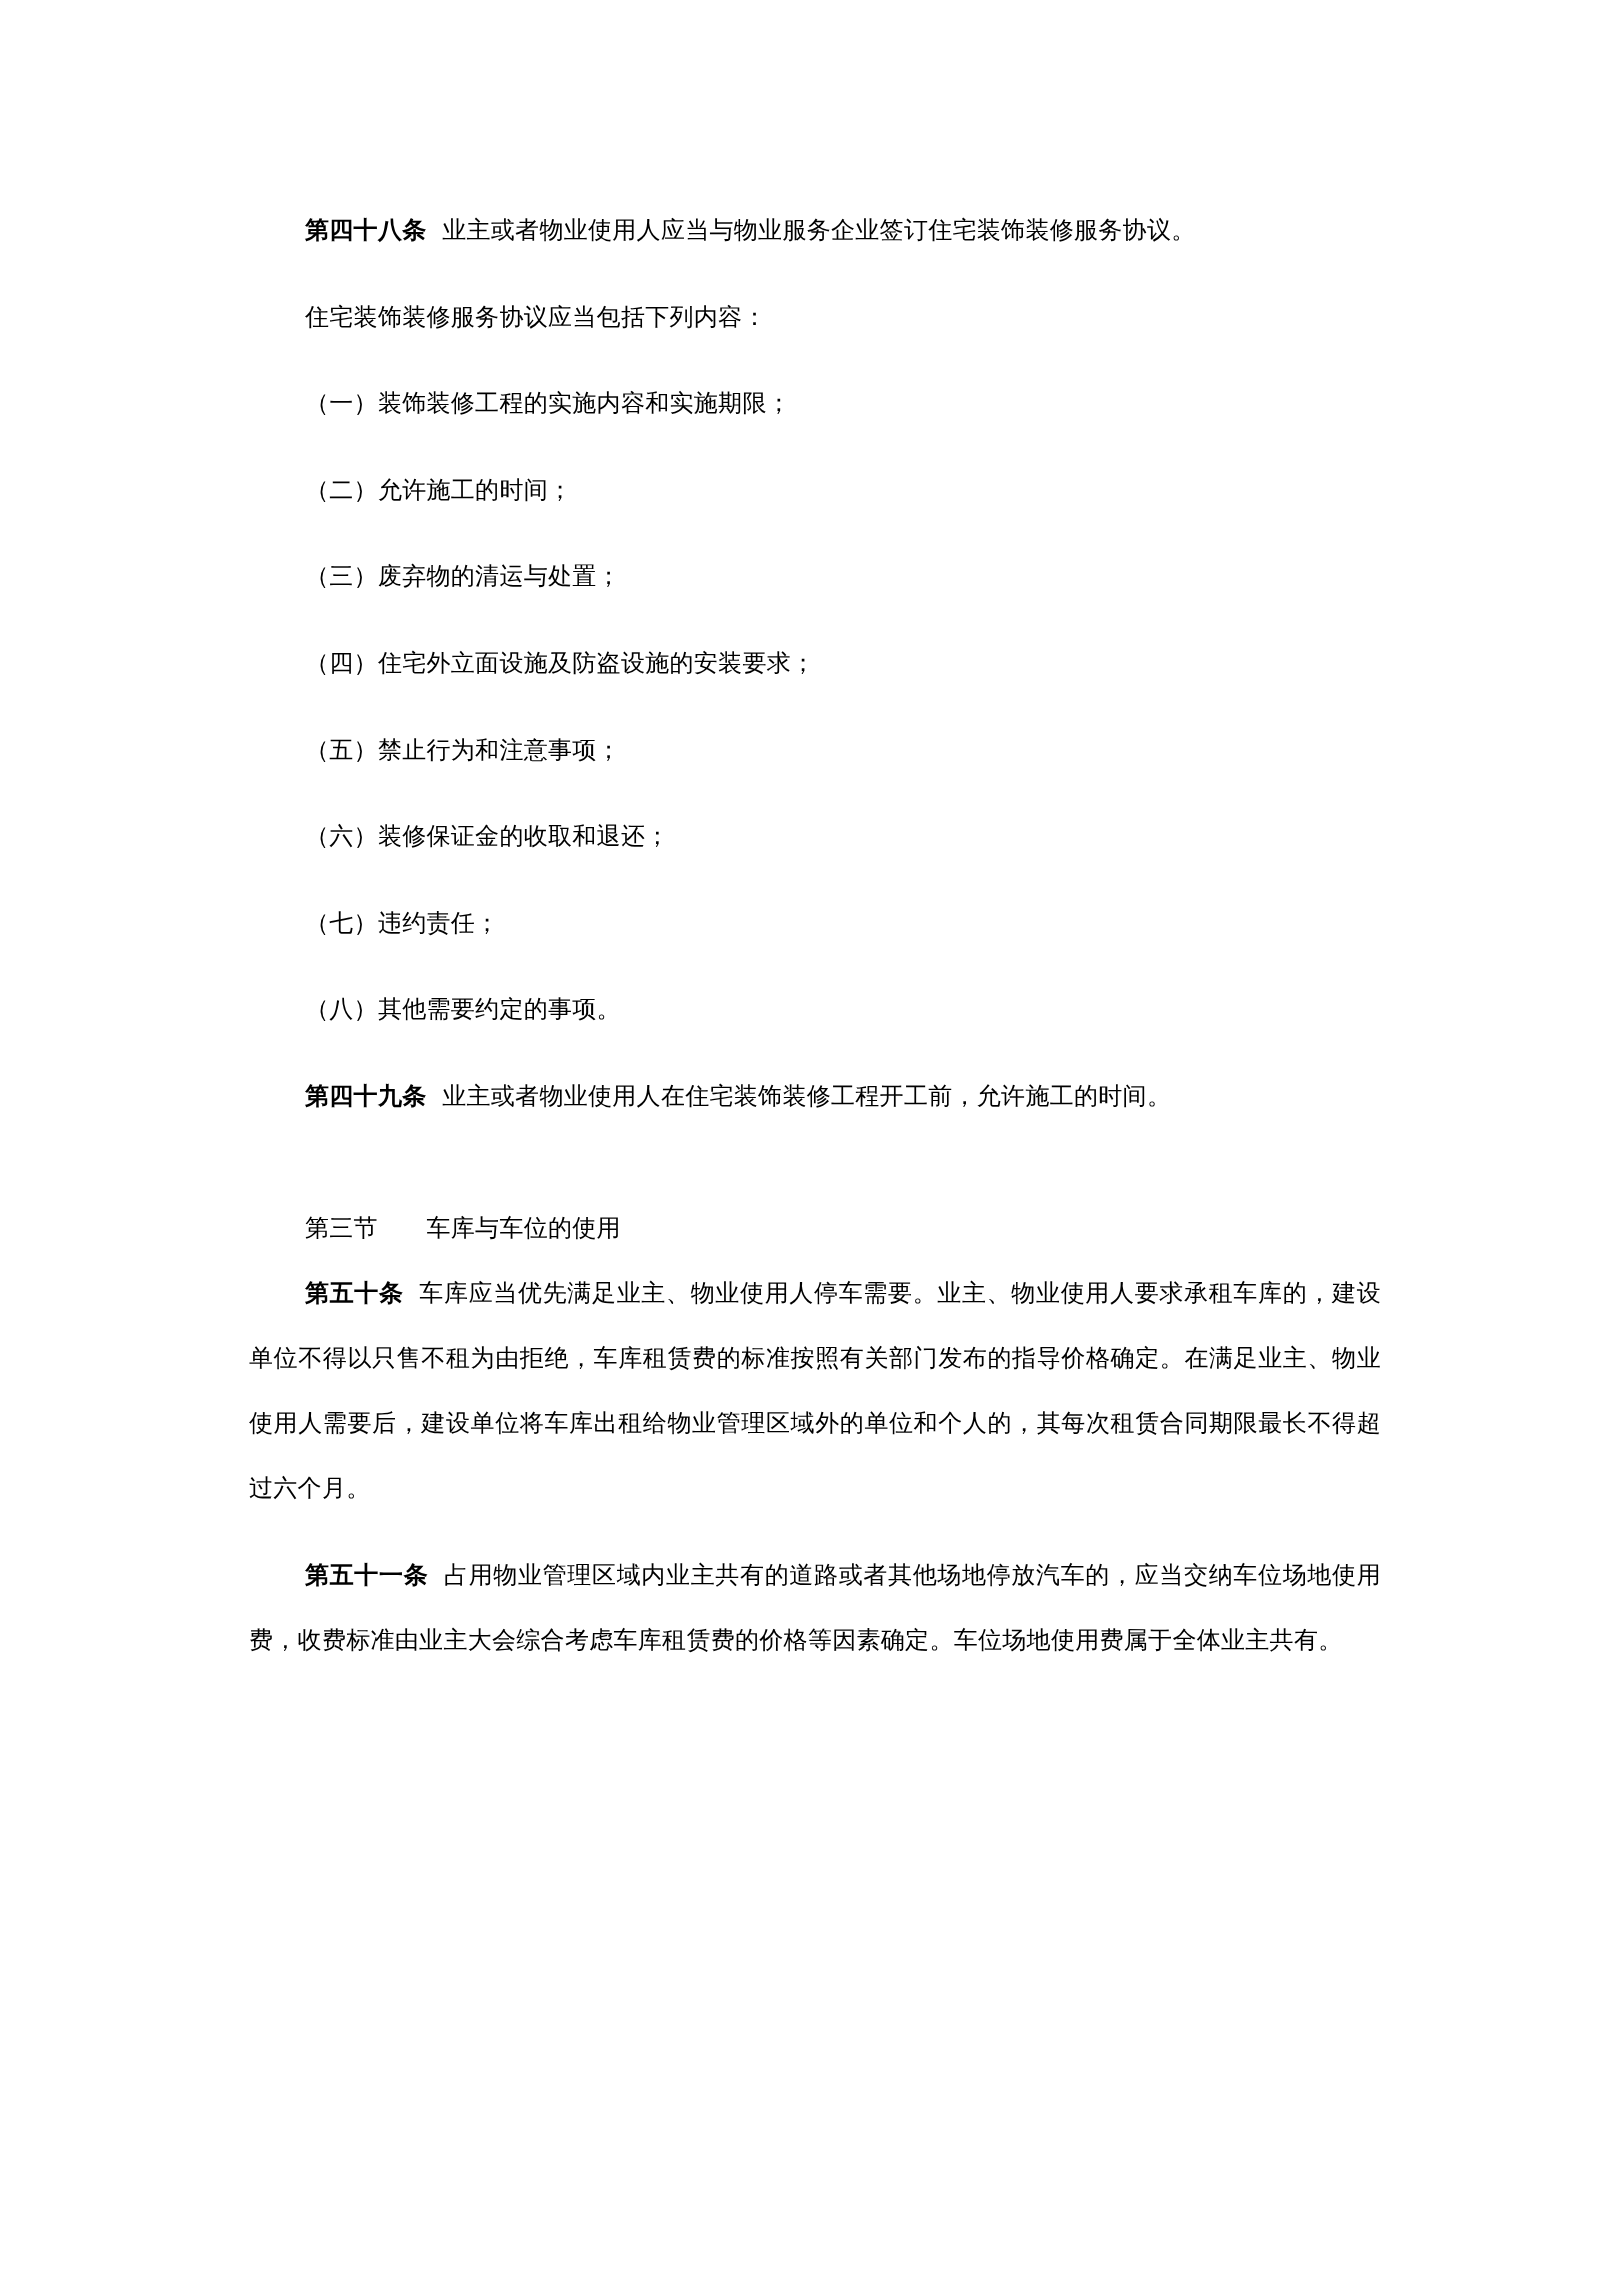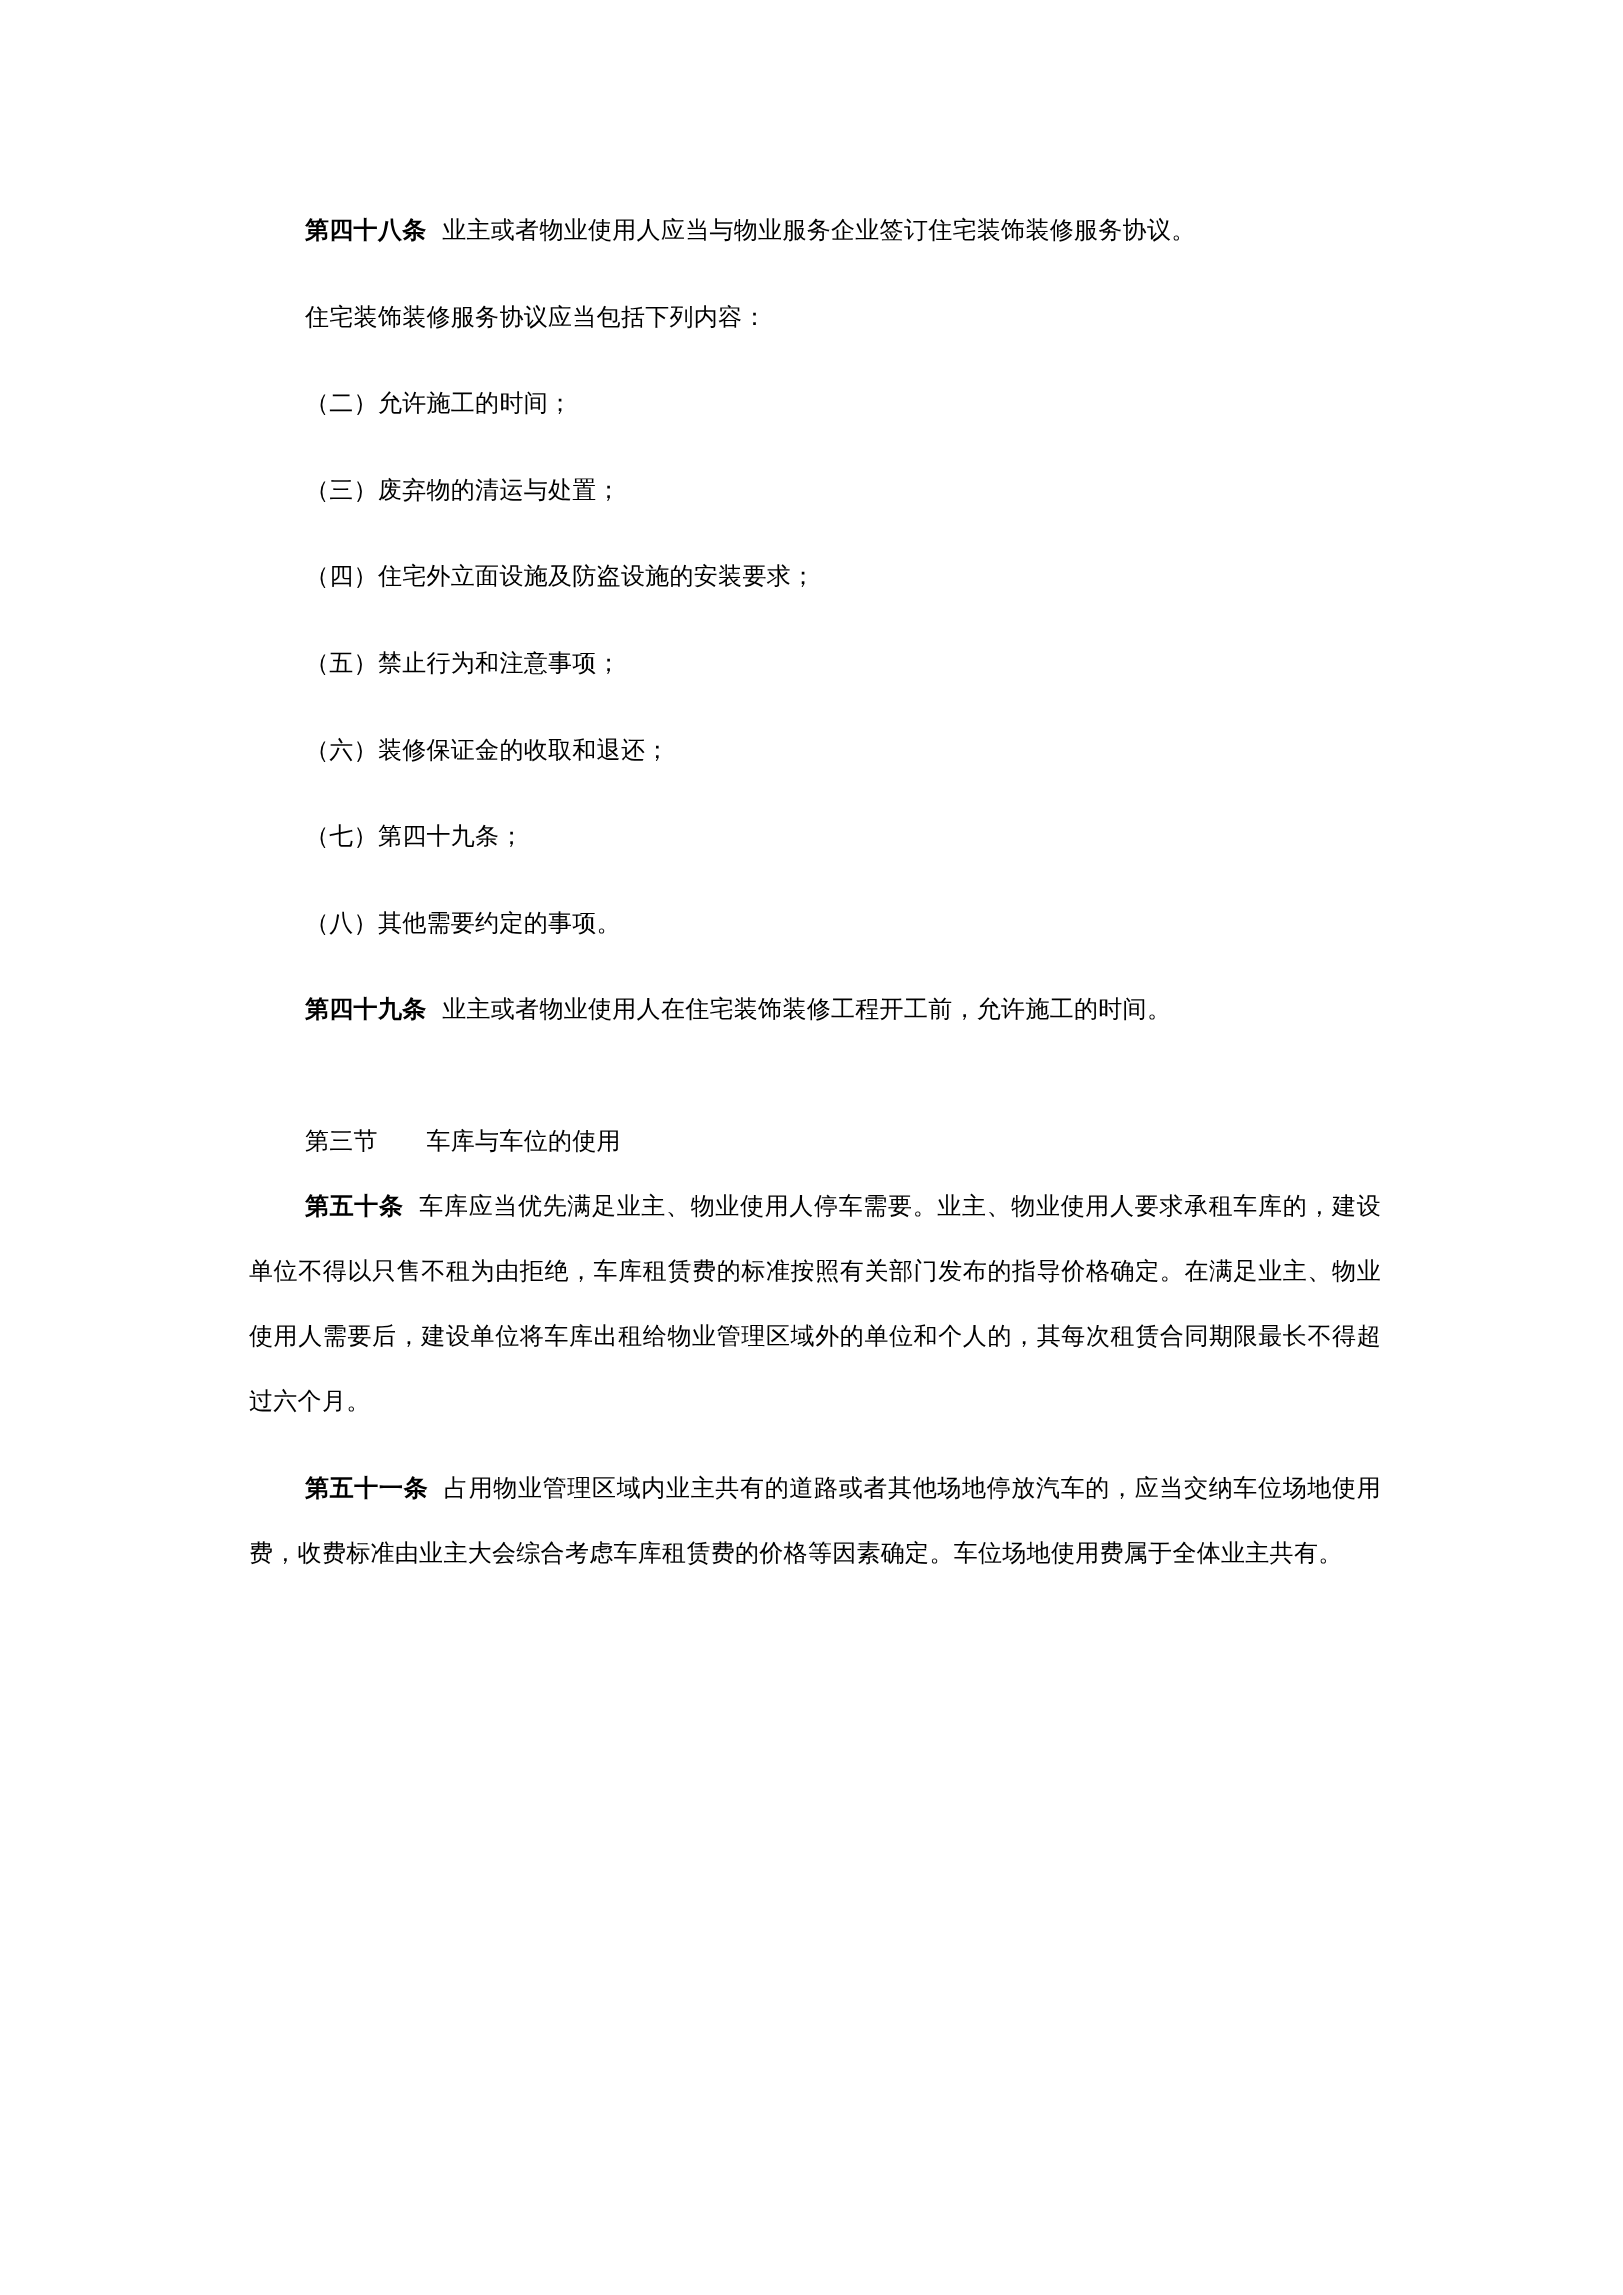--- a/index.html
+++ b/index.html
@@ -41,26 +41,27 @@
 </style>
 </head>
 <body>
 
 <div class="page">
 
   <p><span class="term">第四十八条</span><span>业主或者物业使用人应当与物业服务企业签订住宅装饰装修服务协议。</span></p>
 
   <p>住宅装饰装修服务协议应当包括下列内容：</p>
 
+  <p>（一）装饰装修工程的实施内容和实施期限；</p>
   <p>（二）允许施工的时间；</p>
   <p>（三）废弃物的清运与处置；</p>
   <p>（四）住宅外立面设施及防盗设施的安装要求；</p>
   <p>（五）禁止行为和注意事项；</p>
   <p>（六）装修保证金的收取和退还；</p>
-  <p>（七）第四十九条；</p>
+  <p>（七）违约责任；</p>
   <p>（八）其他需要约定的事项。</p>
 
   <p><span class="term">第四十九条</span><span>业主或者物业使用人在住宅装饰装修工程开工前，允许施工的时间。</span></p>
 
 
   <p class="heading">第三节　　车库与车位的使用</p>
 
   <p><span class="term">第五十条</span><span>车库应当优先满足业主、物业使用人停车需要。业主、物业使用人要求承租车库的，建设单位不得以只售不租为由拒绝，车库租赁费的标准按照有关部门发布的指导价格确定。在满足业主、物业使用人需要后，建设单位将车库出租给物业管理区域外的单位和个人的，其每次租赁合同期限最长不得超过六个月。</span></p>
 
 

